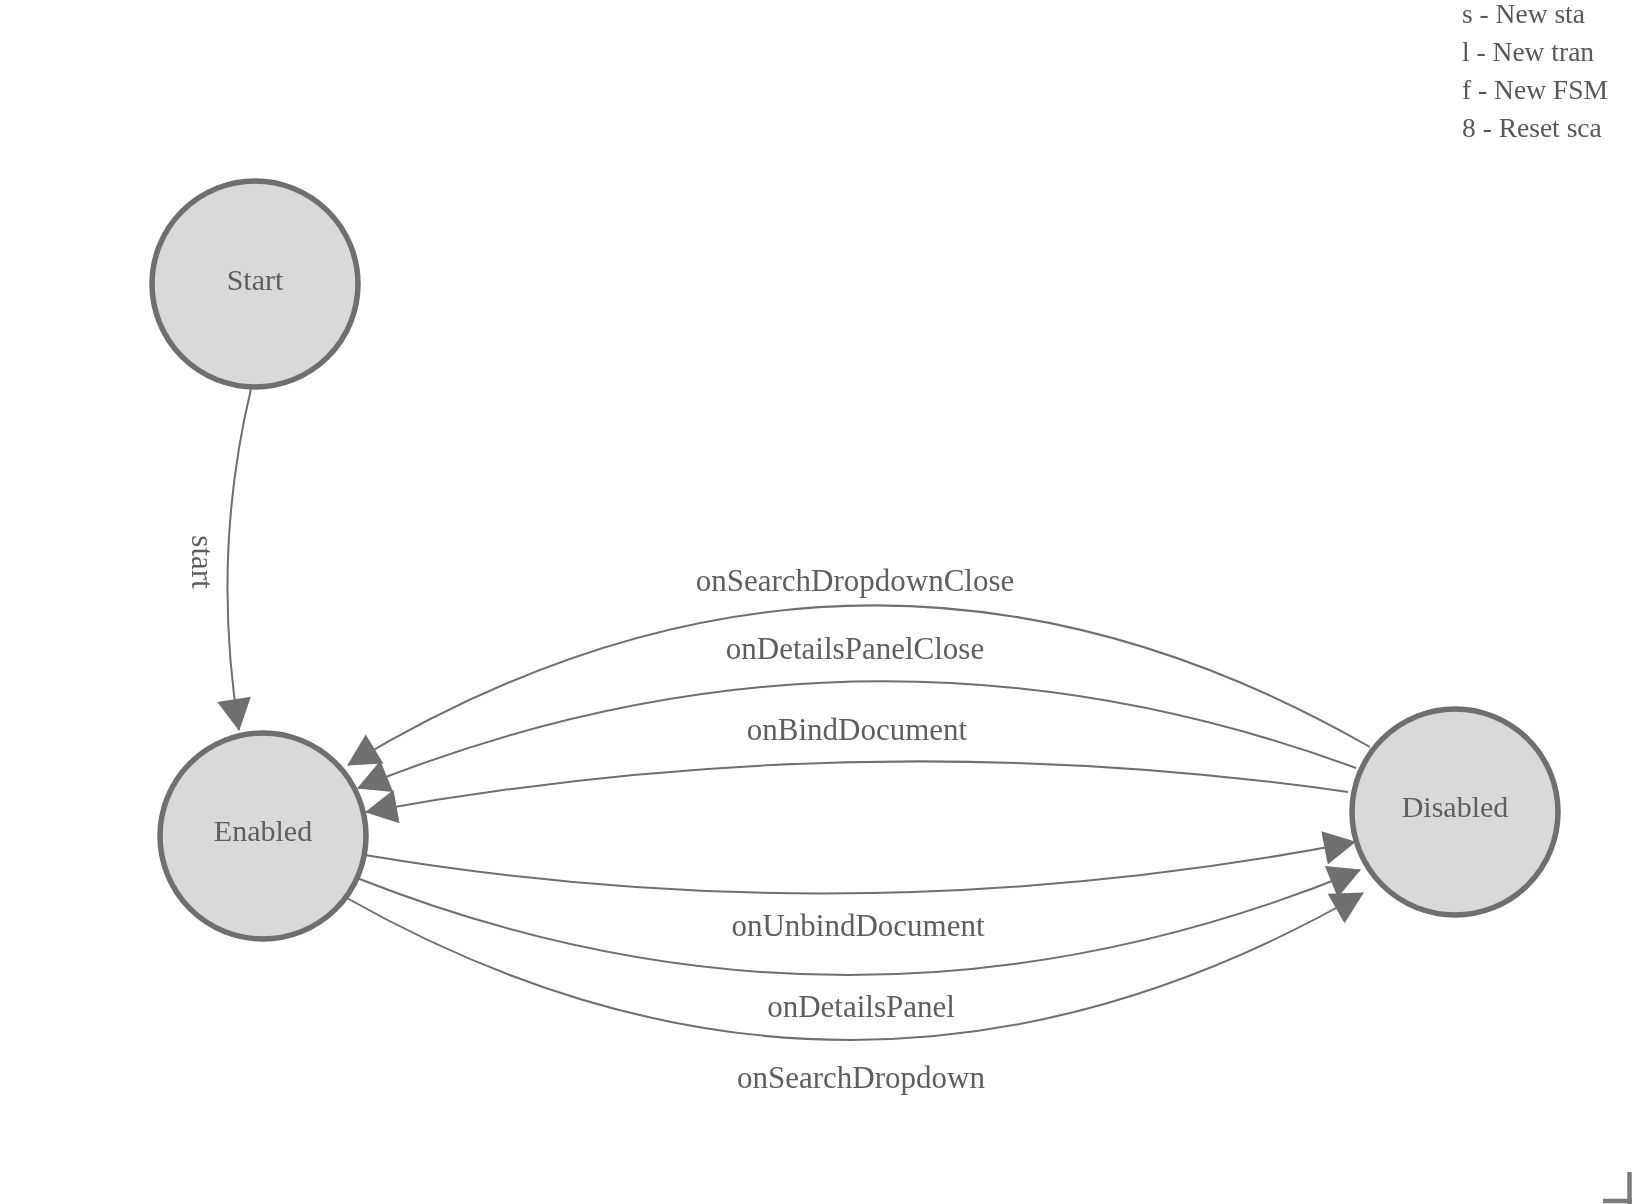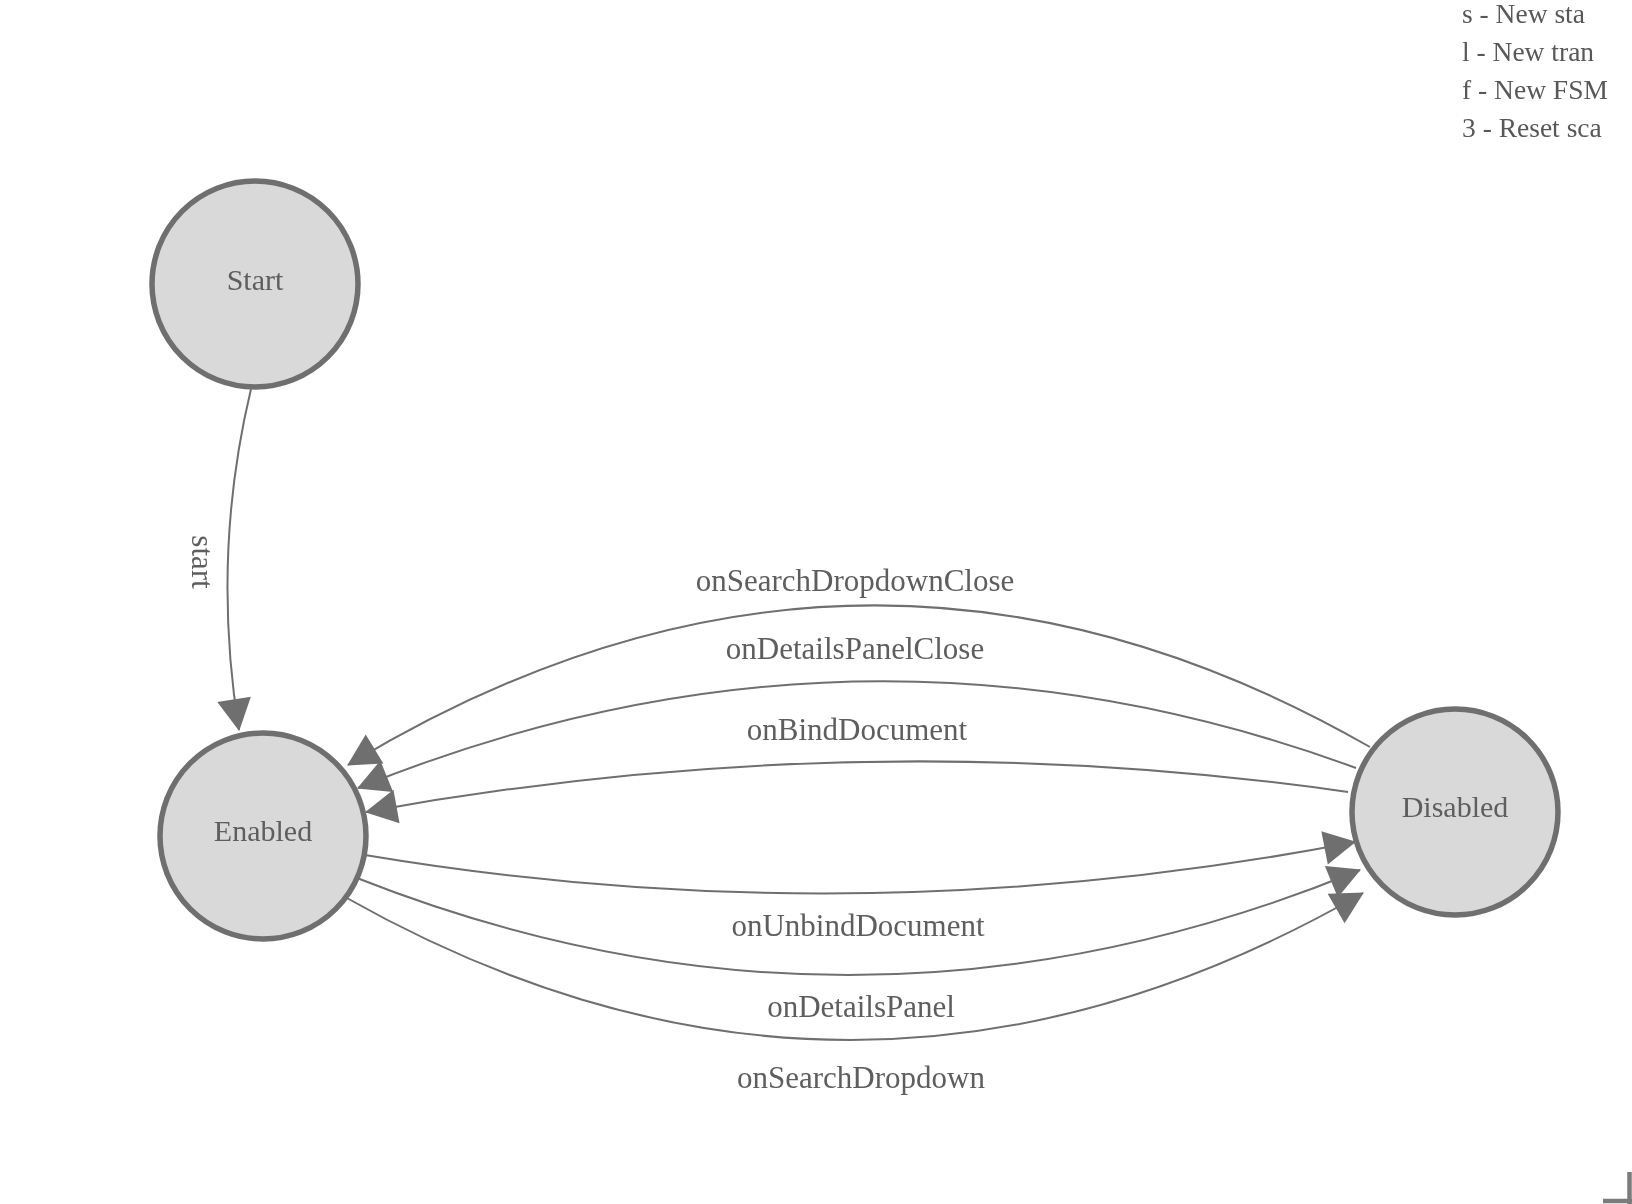--- a/index.html
+++ b/index.html
@@ -100,15 +100,15 @@
     <g>
       <path class="corner-mark" d="M 1603,1201 L 1632,1201"></path>
       <path class="corner-mark" d="M 1629.5,1172 L 1629.5,1204"></path>
     </g>
   </svg>
 
   <div class="legend">
     <div>s - New sta</div>
     <div>l - New tran</div>
     <div>f - New FSM</div>
-    <div>3 - Reset sca</div>
+    <div>8 - Reset sca</div>
   </div>
 </div>
 
 </body></html>

